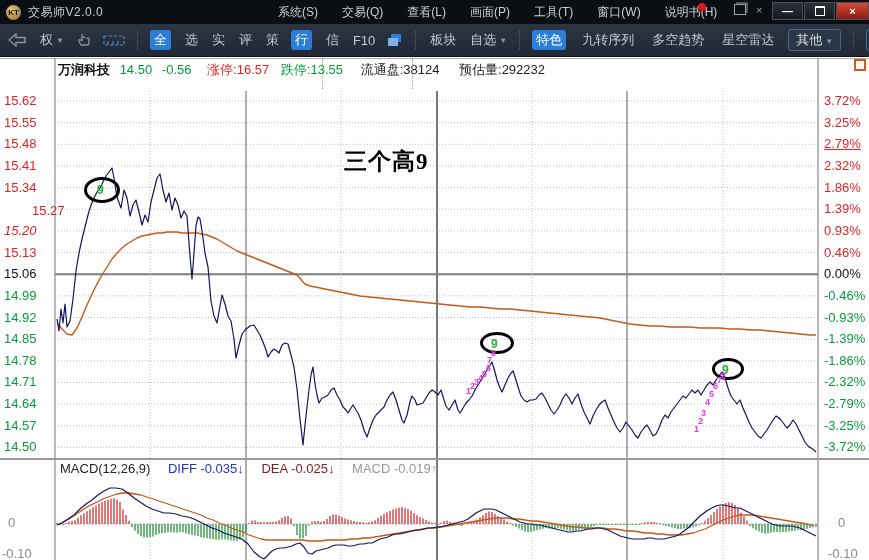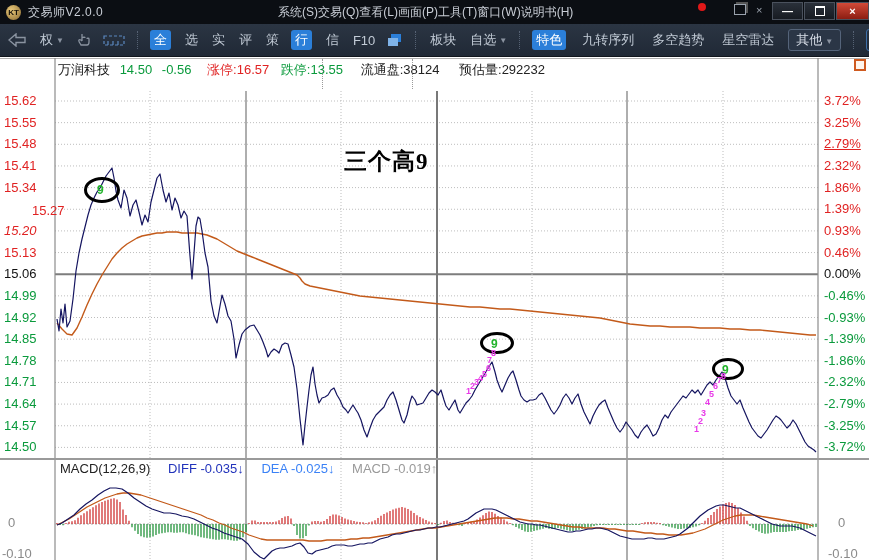--- a/index.html
+++ b/index.html
@@ -6,21 +6,21 @@
   body{width:869px;height:560px;overflow:hidden;background:#fff;
        font-family:"Liberation Sans","DejaVu Sans",sans-serif;position:relative}
   
   .titlebar{height:24px;background:#0b0e13;display:flex;align-items:center;
             color:#c9ced6;font-size:12px;position:relative}
   .logo{width:15px;height:15px;border-radius:50%;flex:0 0 15px;
         background:radial-gradient(circle at 35% 35%,#e8c87a,#8a6a30);
         color:#16120a;font-size:8px;font-weight:bold;display:flex;
         align-items:center;justify-content:center;margin:0 7px 0 6px}
   .apptitle{letter-spacing:.5px}
-  .menus{position:absolute;left:278px;top:0;height:24px;display:flex;align-items:center}
+  .menus{position:absolute;left:278px;top:0;height:24px;display:flex;gap:24px;align-items:center}
   .menus span{cursor:default;white-space:nowrap}
   .menu-dot{position:absolute;left:698px;top:3px;width:8px;height:8px;border-radius:50%;background:#e01818}
   .mdi{position:absolute;top:4px;color:#9aa2ad;font-size:11px;line-height:13px}
   .mdi-restore{left:734px;width:10px;height:9px;border:1px solid #9aa2ad;box-shadow:2px -2px 0 -0px #555}
   .mdi-close{left:756px}
   .winbtn{position:absolute;top:2px;height:18px;display:flex;align-items:center;justify-content:center;
           border:1px solid #4a515d;color:#fff;font-weight:bold;font-size:11px;box-sizing:border-box}
   .btn-min{left:772px;width:31px;background:linear-gradient(#2a303a,#171b22)}
   .btn-max{left:804px;width:31px;background:linear-gradient(#2a303a,#171b22)}
   .btn-close{left:836px;width:33px;background:linear-gradient(#d24a38,#8c1d12)}
@@ -37,37 +37,37 @@
   .btn-outline{border:1px solid #55647a;border-radius:3px;background:#2b3646;
                padding:1px 7px;margin-left:14px;color:#d7dde6}
   .btn-fenshi{border:1px solid #3c6ea8;border-radius:3px;padding:1px 7px;margin-left:12px;color:#56a8f0}
   .icon{display:inline-flex;align-items:center;margin-left:12px}
   
   .chart-region{position:relative;width:869px;height:504px;background:#fff;color:#000}
   .chart-region svg{position:absolute;left:0;top:0}
   .abs{position:absolute;white-space:nowrap}
   .info1{top:4px;font-size:13px}
   .info2{top:20px;font-size:13px}
-  .i-name{font-weight:normal;color:#111}
+  .i-name{font-weight:bold;color:#111}
   .i-green{color:#0a9a3c}
   .i-red{color:#e02222}
   .i-dark{color:#222}
   .i-orange{color:#d4551a}
   .info-sep{position:absolute;top:2px;height:30px;border-left:1px dotted #9a9a9a}
   .axis-label{position:absolute;font-size:13px;line-height:15px}
   .note{font-family:"Liberation Serif","DejaVu Serif",serif;font-weight:bold;
         font-size:23px;color:#000;letter-spacing:1px}
   .circle9{position:absolute;border:3px solid #000;border-radius:50%;box-sizing:border-box}
   .nine{position:absolute;color:#21b32b;font-weight:bold;font-size:12px;line-height:12px}
   .seq{position:absolute;color:#e83ae8;font-weight:bold;font-size:9px;line-height:9px}
   .macd-head{position:absolute;top:404px;left:60px;font-size:13px}
   .macd-head span{margin-right:14px}
   .mh-name{color:#222}
   .mh-diff{color:#2233bb}
-  .mh-dea{color:#3b82f6}
+  .mh-dea{color:#7f1d1d}
   .mh-macd{color:#999}
   .scale{position:absolute;font-size:13px;color:#8a8a8a}
   .redbox{position:absolute;left:854px;top:2px;width:12px;height:12px;
           border:2px solid #cf5a1f;background:#fff6ee;box-sizing:border-box}
 </style>
 </head>
 <body>
 
 <div class="titlebar">
   <div class="logo">KT</div>

